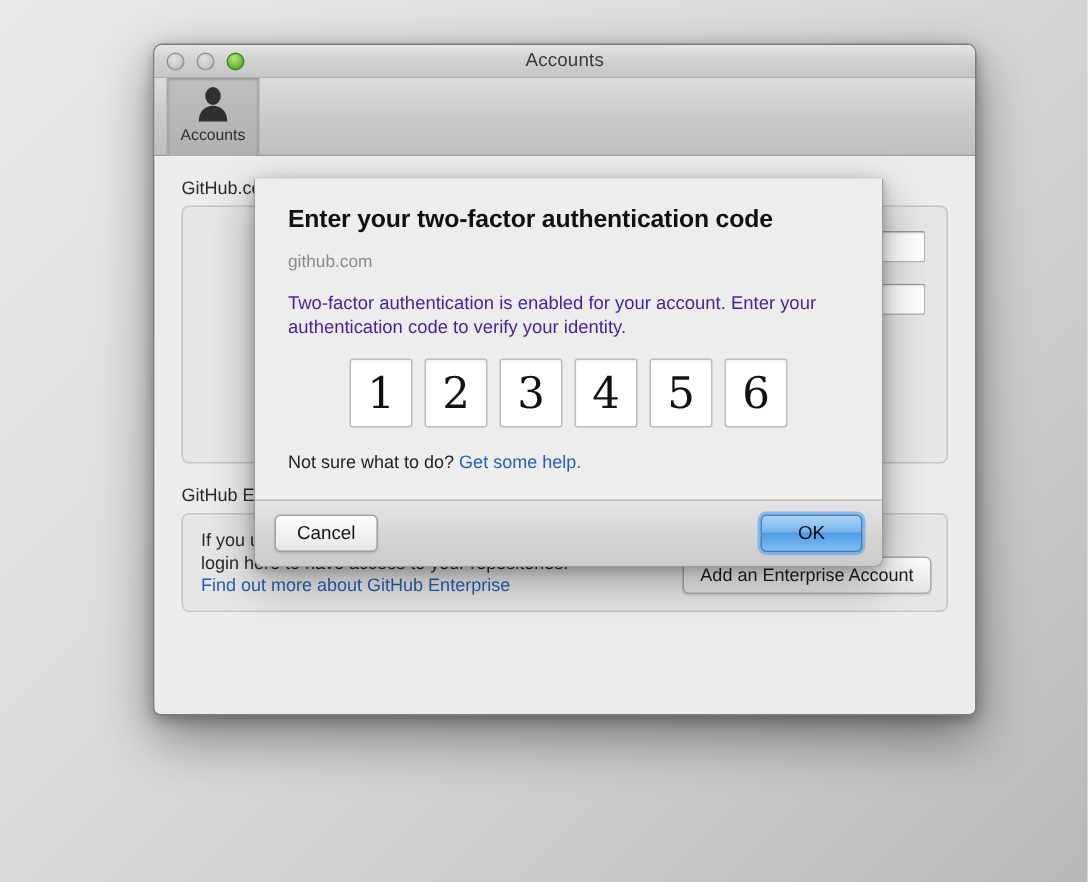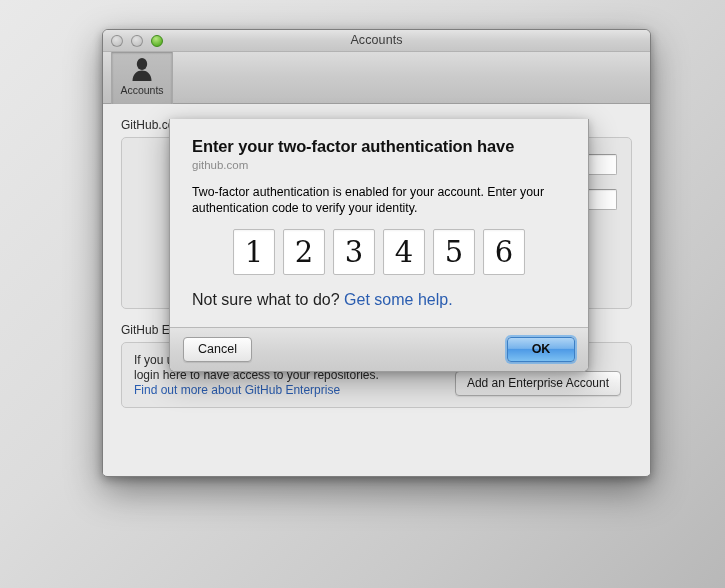--- a/index.html
+++ b/index.html
@@ -182,26 +182,26 @@
   }
   #sheet-title {
     font-size: 16.5px;
     font-weight: bold;
     color: #111;
     letter-spacing: -0.1px;
   }
   #sheet-domain {
     font-size: 11.5px;
     color: #8b8b8b;
-    margin-top: 3px;
+    margin-top: 13px;
     margin-bottom: 13px;
   }
   .sheet-para {
     font-size: 12.3px;
-    color: #000000;
+    color: #4c1d95;
     line-height: 16px;
     margin-bottom: 11px;
   }
   #code-row {
     display: flex;
     gap: 8px;
     justify-content: center;
     margin: 13px 0 16px 0;
   }
   .code-box {
@@ -212,21 +212,21 @@
     border-radius: 2px;
     display: flex;
     align-items: center;
     justify-content: center;
     font-family: "DejaVu Serif", serif;
     font-size: 29px;
     color: #121212;
     box-shadow: inset 0 1px 2px rgba(0,0,0,0.05);
   }
   #help-row {
-    font-size: 16px;
+    font-size: 12px;
     color: #1f1f1f;
     margin-bottom: 4px;
   }
 
   #sheet-footer {
     height: 44px;
     background: linear-gradient(to bottom, #e4e4e4 0%, #d4d4d4 55%, #cbcbcb 100%);
     border-top: 1px solid #b9b9b9;
     display: flex;
     align-items: center;
@@ -246,21 +246,21 @@
     background: linear-gradient(to bottom, #fdfdfd 0%, #f2f2f2 48%, #e6e6e6 100%);
     border: 1px solid #9f9f9f;
     color: #141414;
     box-shadow: 0 1px 1px rgba(0,0,0,0.1);
   }
   #ok-btn {
     background: linear-gradient(to bottom, #aed4f5 0%, #78b4ec 45%, #4e9ae6 50%, #7cc0f2 100%);
     border: 1px solid #3d7fc4;
     color: #0d0d0d;
     box-shadow: 0 0 0 2px rgba(110,175,235,0.75), 0 1px 1px rgba(0,0,0,0.15);
-    font-weight: bold;
+    font-weight: normal;
   }
 </style>
 </head>
 <body>
 
 <div id="app-window">
 
   <div id="titlebar">
     <div class="traffic-lights">
       <div class="tl tl-close"></div>
@@ -301,21 +301,21 @@
       <div class="ent-text">If you use GitHub Enterprise at work, add your account and</div>
       <div class="ent-text">login here to have access to your repositories.</div>
       <div class="ent-text link">Find out more about GitHub Enterprise</div>
       <div id="enterprise-btn">Add an Enterprise Account</div>
     </div>
 
   </div>
 
   <div id="sheet">
     <div id="sheet-body">
-      <div id="sheet-title">Enter your two-factor authentication have</div>
+      <div id="sheet-title">Enter your two-factor authentication code</div>
       <div id="sheet-domain">github.com</div>
       <div class="sheet-para">Two-factor authentication is enabled for your account. Enter your authentication code to verify your identity.</div>
 
       <div id="code-row">
         <div class="code-box">1</div>
         <div class="code-box">2</div>
         <div class="code-box">3</div>
         <div class="code-box">4</div>
         <div class="code-box">5</div>
         <div class="code-box">6</div>

